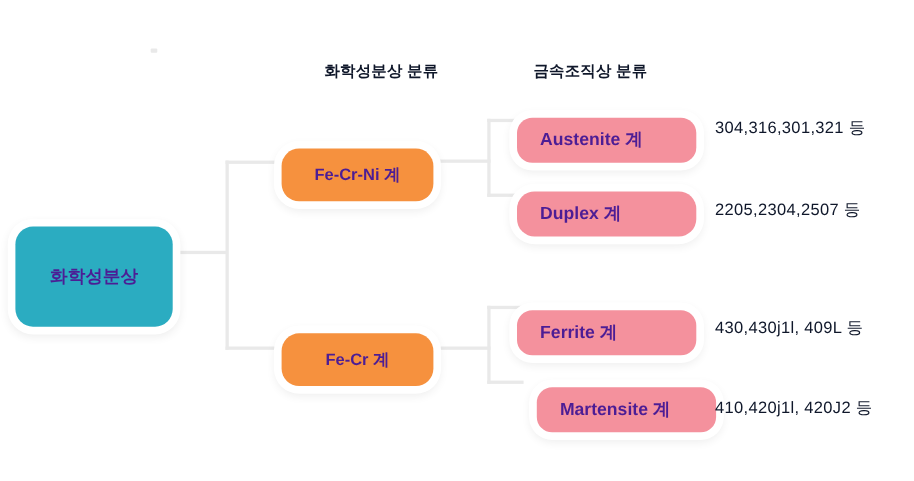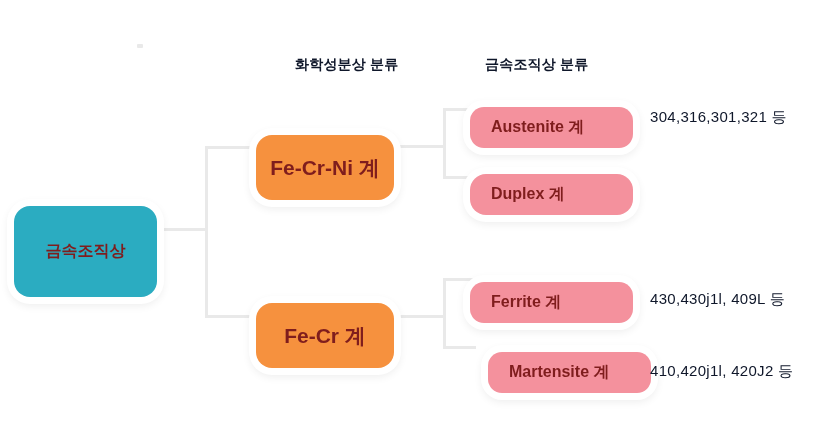--- a/index.html
+++ b/index.html
@@ -7,25 +7,25 @@
     position:relative;width:831px;height:437px;background:#ffffff;
     font-family:"Liberation Sans","DejaVu Sans",sans-serif;overflow:hidden;
   }
   .col-header{
     position:absolute;font-size:14px;font-weight:bold;color:#0f172a;
     white-space:nowrap;z-index:3;letter-spacing:0.2px;
   }
   .line{position:absolute;background:#e9e9e9;z-index:1;}
   .node{
     position:absolute;display:flex;align-items:center;justify-content:center;
-    color:#7f1d1d;font-weight:bold;z-index:2;white-space:nowrap;
+    color:#4c1d95;font-weight:bold;z-index:2;white-space:nowrap;
     box-shadow:0 0 0 7px #ffffff, 0 3px 9px 6px rgba(0,0,0,0.07);
   }
   .node.root{width:143px;height:91px;border-radius:16px;font-size:16px;}
-  .node.chem{width:138px;height:65px;border-radius:16px;font-size:21px;}
+  .node.chem{width:138px;height:48px;border-radius:16px;font-size:15px;}
   .node.struct{
     width:163px;height:41px;border-radius:14px;font-size:16px;
     justify-content:flex-start;padding-left:21px;box-sizing:border-box;
   }
   .grades{
     position:absolute;font-size:15px;color:#0f172a;line-height:20px;
     white-space:nowrap;z-index:3;letter-spacing:0.3px;
   }
   .dot{position:absolute;left:137px;top:44px;width:6px;height:4px;background:#e9e9e9;border-radius:1px;z-index:1;}
 </style>
@@ -47,27 +47,28 @@
   <div class="line" style="left:390px;top:145px;width:56px;height:3px"></div>
   <div class="line" style="left:443px;top:108px;width:3px;height:71px"></div>
   <div class="line" style="left:443px;top:108px;width:33px;height:3px"></div>
   <div class="line" style="left:443px;top:176px;width:33px;height:3px"></div>
 
   <div class="line" style="left:392px;top:315px;width:54px;height:3px"></div>
   <div class="line" style="left:443px;top:278px;width:3px;height:71px"></div>
   <div class="line" style="left:443px;top:278px;width:33px;height:3px"></div>
   <div class="line" style="left:443px;top:346px;width:33px;height:3px"></div>
 
-  <div class="node root" style="left: 14px; top: 206px; background: rgb(43, 172, 193);">금속조직상</div>
+  <div class="node root" style="left: 14px; top: 206px; background: rgb(43, 172, 193);">화학성분상</div>
 
   <div class="node chem" style="left: 256px; top: 135px; background: rgb(246, 145, 62);">Fe-Cr-Ni 계</div>
   <div class="node chem" style="left: 256px; top: 303px; background: rgb(246, 145, 62);">Fe-Cr 계</div>
 
   <div class="node struct" style="left: 470px; top: 107px; background: rgb(244, 145, 157);">Austenite 계</div>
   <div class="node struct" style="left: 470px; top: 174px; background: rgb(244, 145, 157); border-radius: 16px;">Duplex 계</div>
   <div class="node struct" style="left: 470px; top: 282px; background: rgb(244, 145, 157);">Ferrite 계</div>
   <div class="node struct" style="left: 488px; top: 352px; background: rgb(244, 145, 157);">Martensite 계</div>
 
   <div class="grades" style="left:650px;top:107px">304,316,301,321 등</div>
+  <div class="grades" style="left:650px;top:181px">2205,2304,2507 등</div>
   <div class="grades" style="left:650px;top:289px">430,430j1l, 409L 등</div>
   <div class="grades" style="left:650px;top:361px">410,420j1l, 420J2 등</div>
 
 </div>
 
 </body></html>

